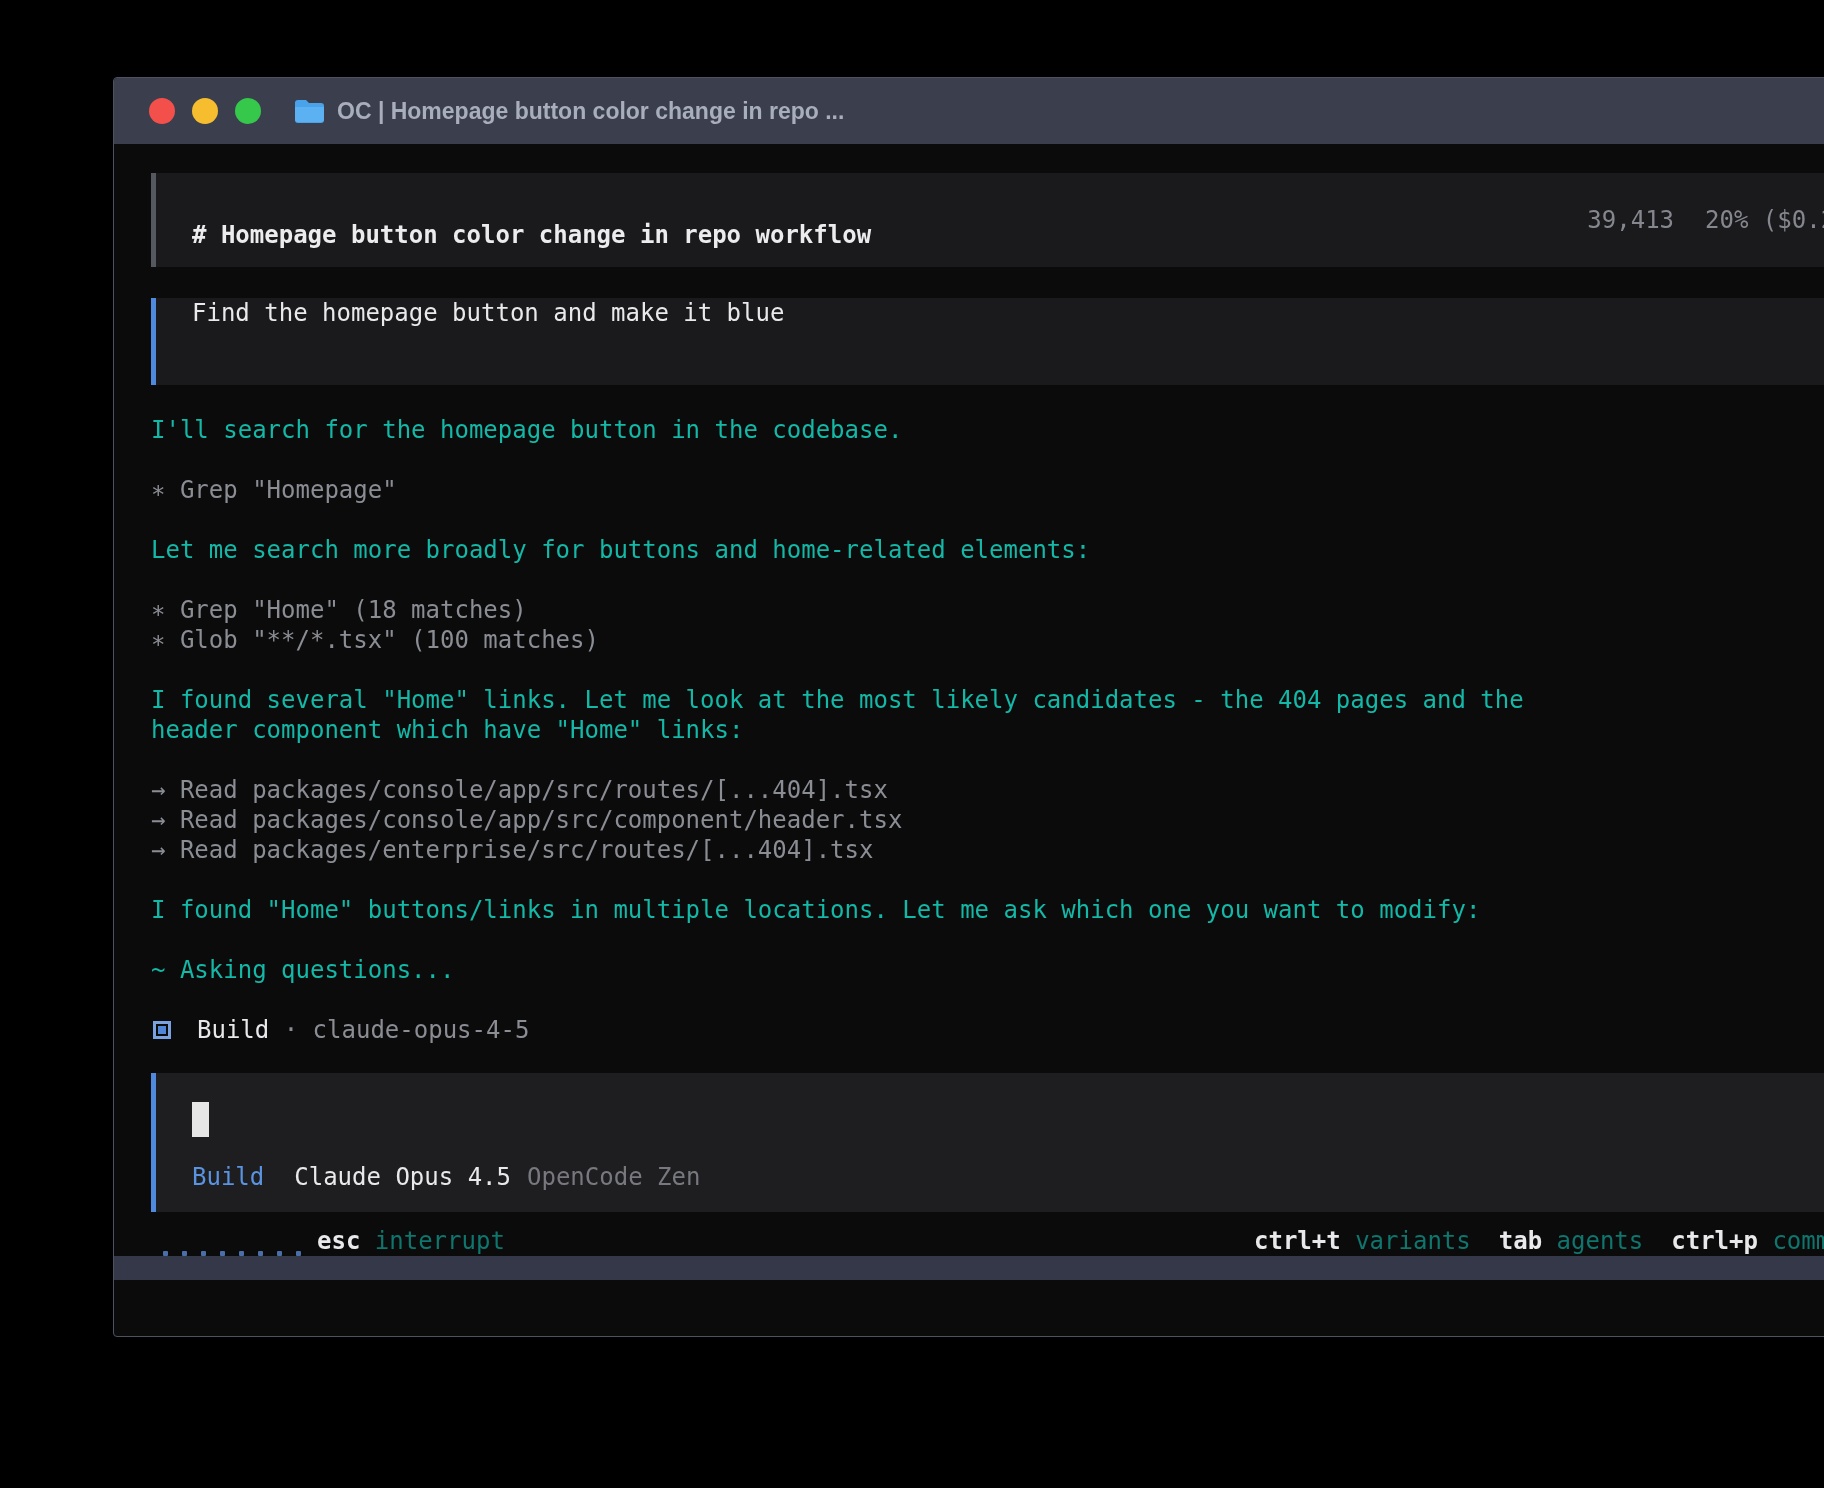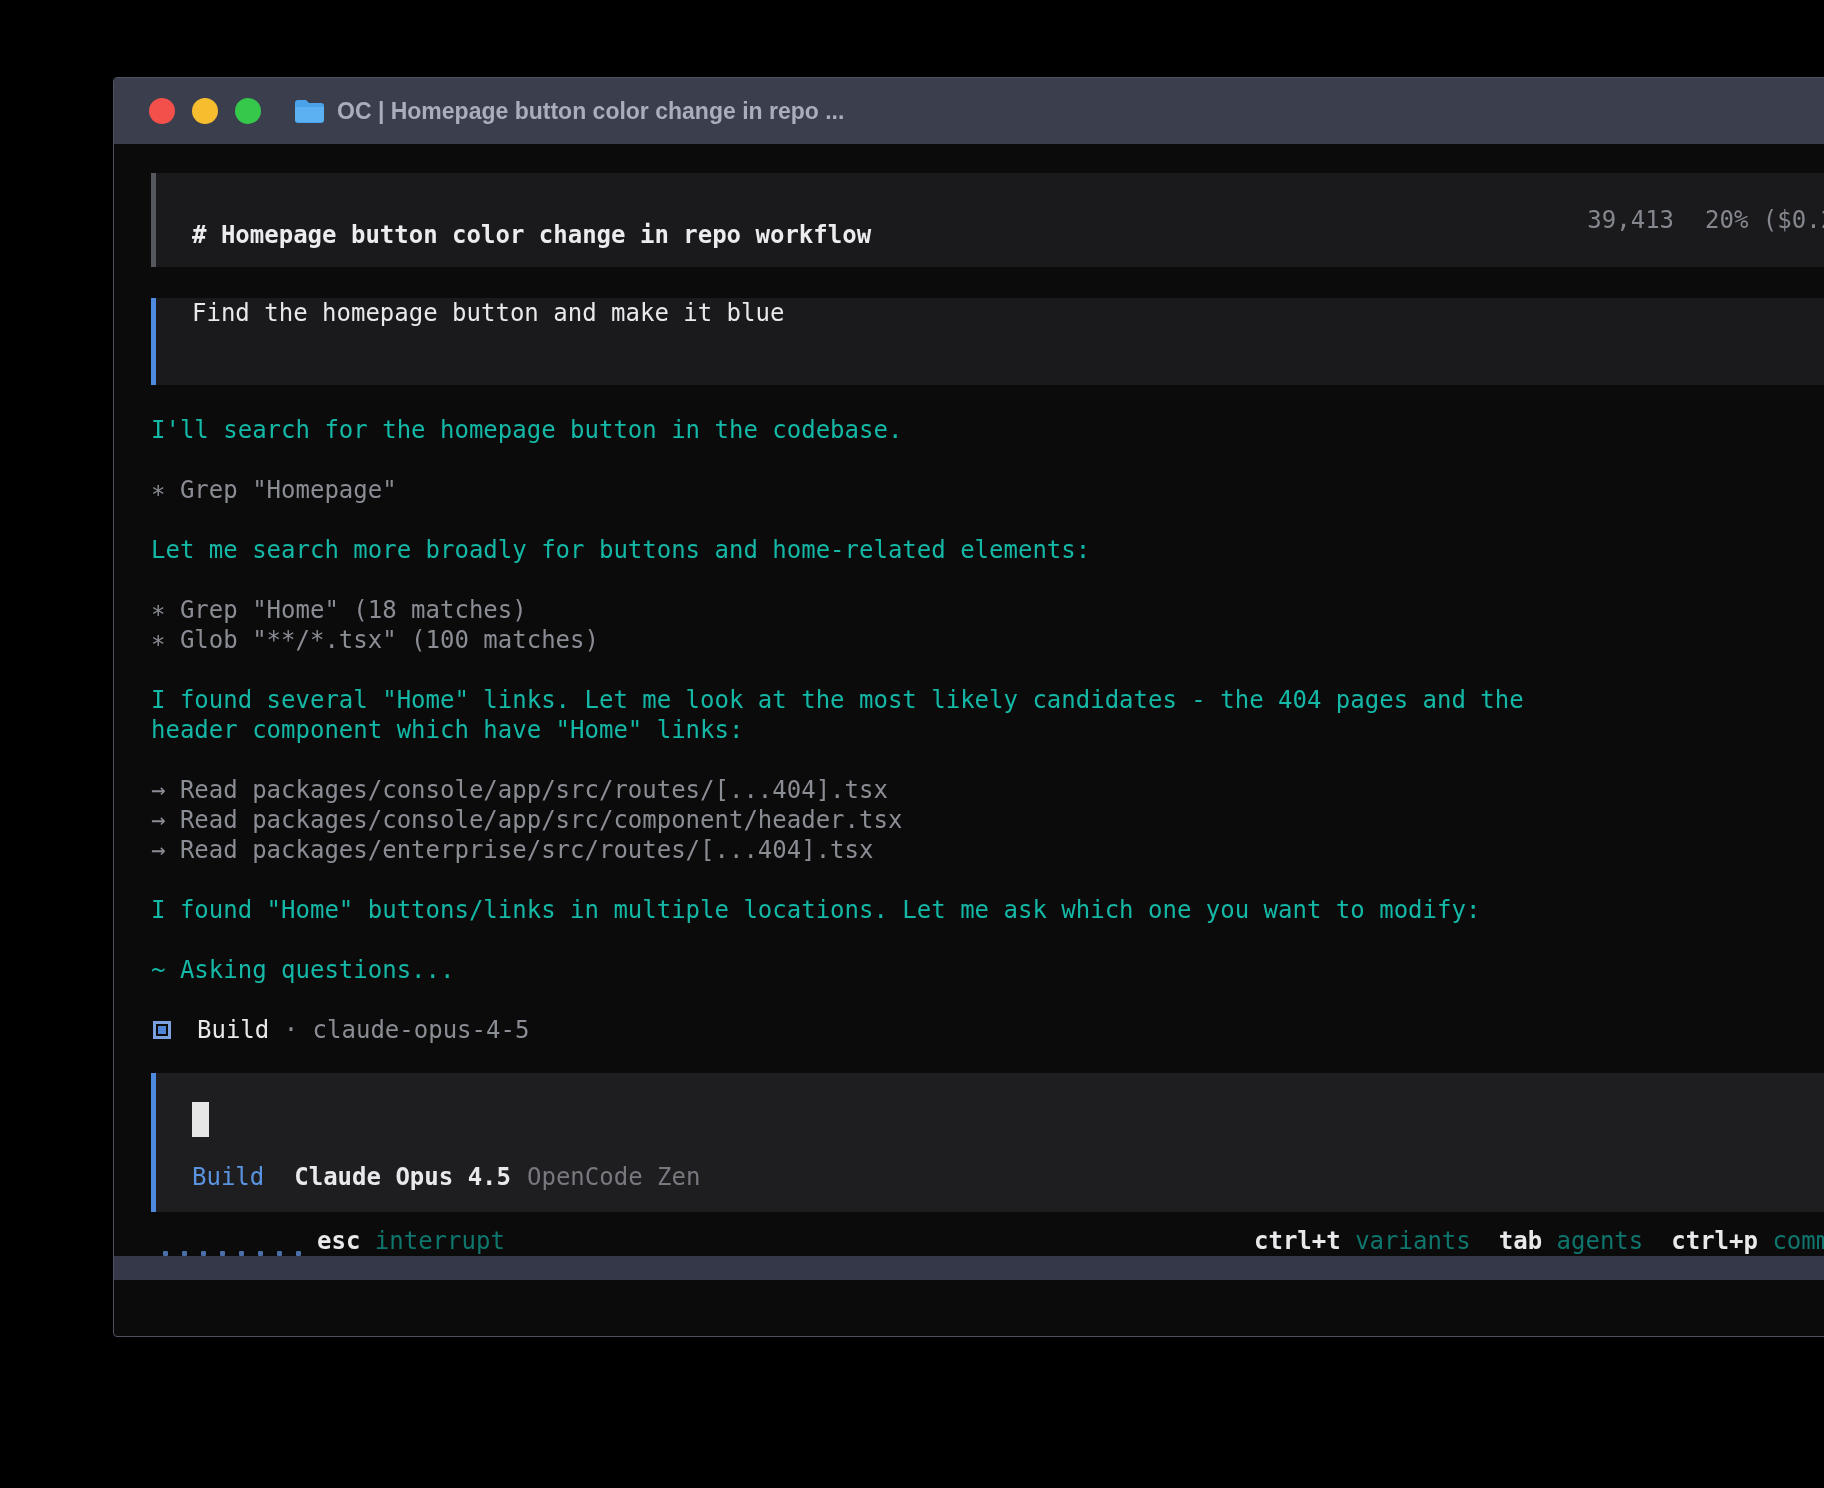--- a/index.html
+++ b/index.html
@@ -85,21 +85,21 @@
   .input-block {
     margin-top: 28px; height: 139px; flex: 0 0 139px;
     background: #1e1e21;
     border-left: 5px solid #4f8ade;
     padding: 29px 24px 20px 36px;
     display: flex; flex-direction: column; justify-content: space-between;
   }
   .cursor { width: 17px; height: 35px; background: #e6e6e6; }
   .input-meta { display: flex; gap: 16px; height: 30px; align-items: center; white-space: pre; }
   .input-mode { color: #5a93e0; margin-right: 14px; }
-  .input-model { color: #e9e9eb; font-weight: bold; }
+  .input-model { color: #e9e9eb; }
   .input-provider { color: #77797f; }
 
   
   .statusbar {
     margin-top: 14px; height: 30px; flex: 0 0 30px;
     display: flex; align-items: center; justify-content: space-between;
     white-space: pre;
   }
   .status-left { display: flex; align-items: flex-end; }
   .dots { display: flex; gap: 14px; margin-left: 12px; margin-right: 16px; }

